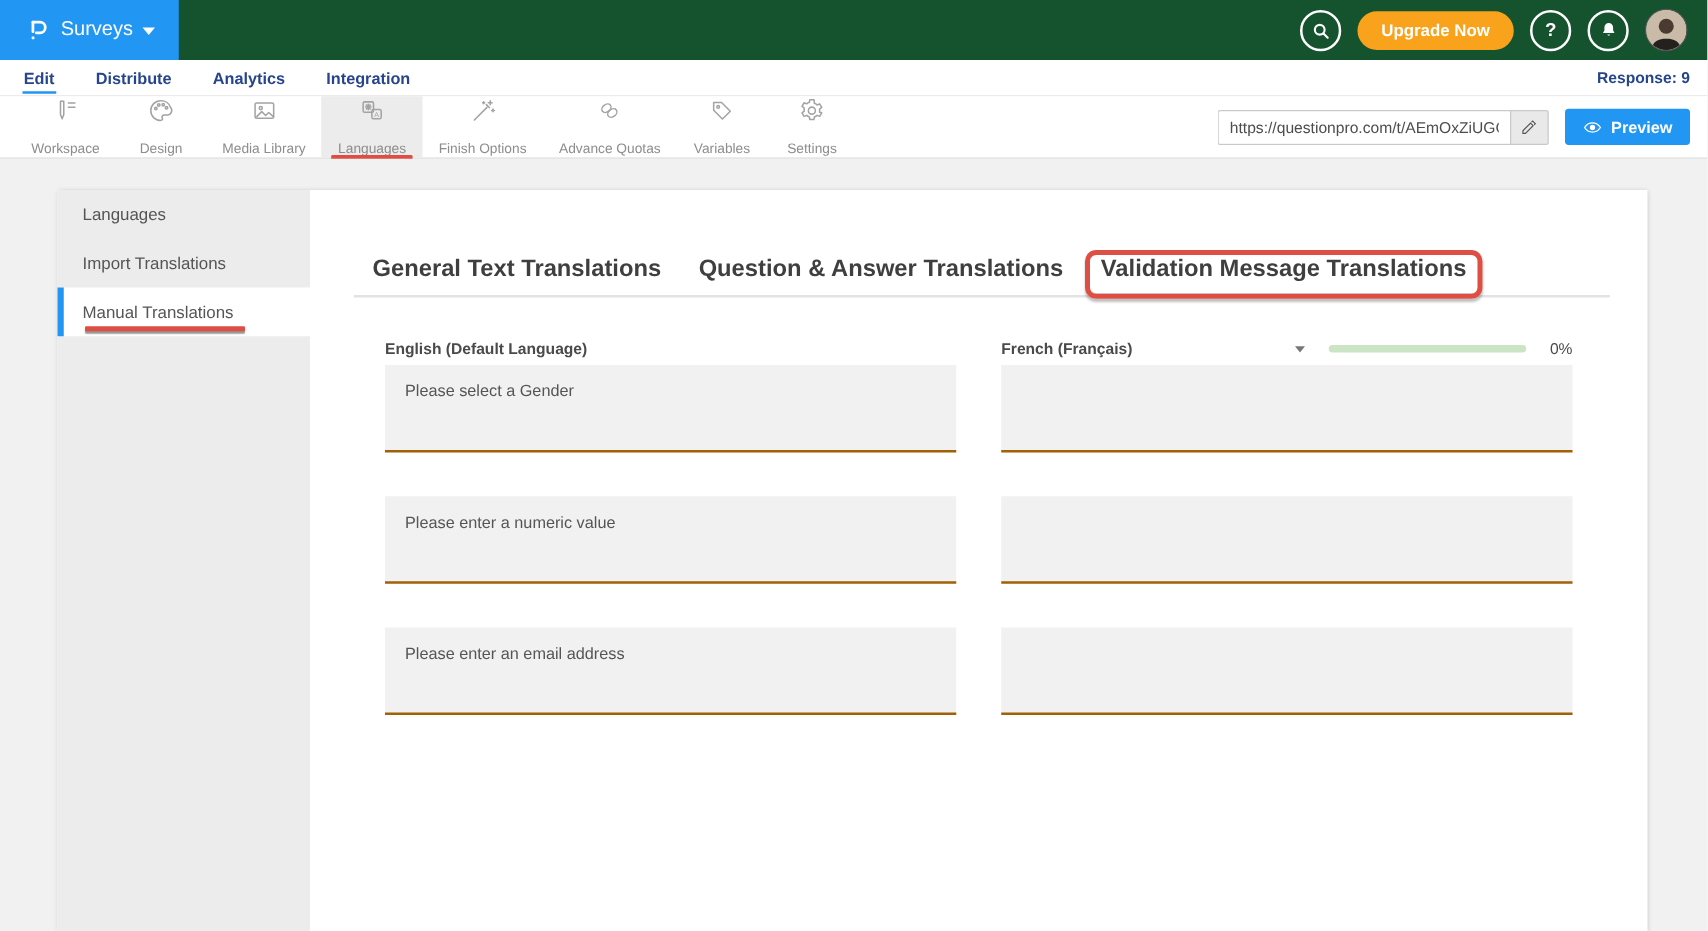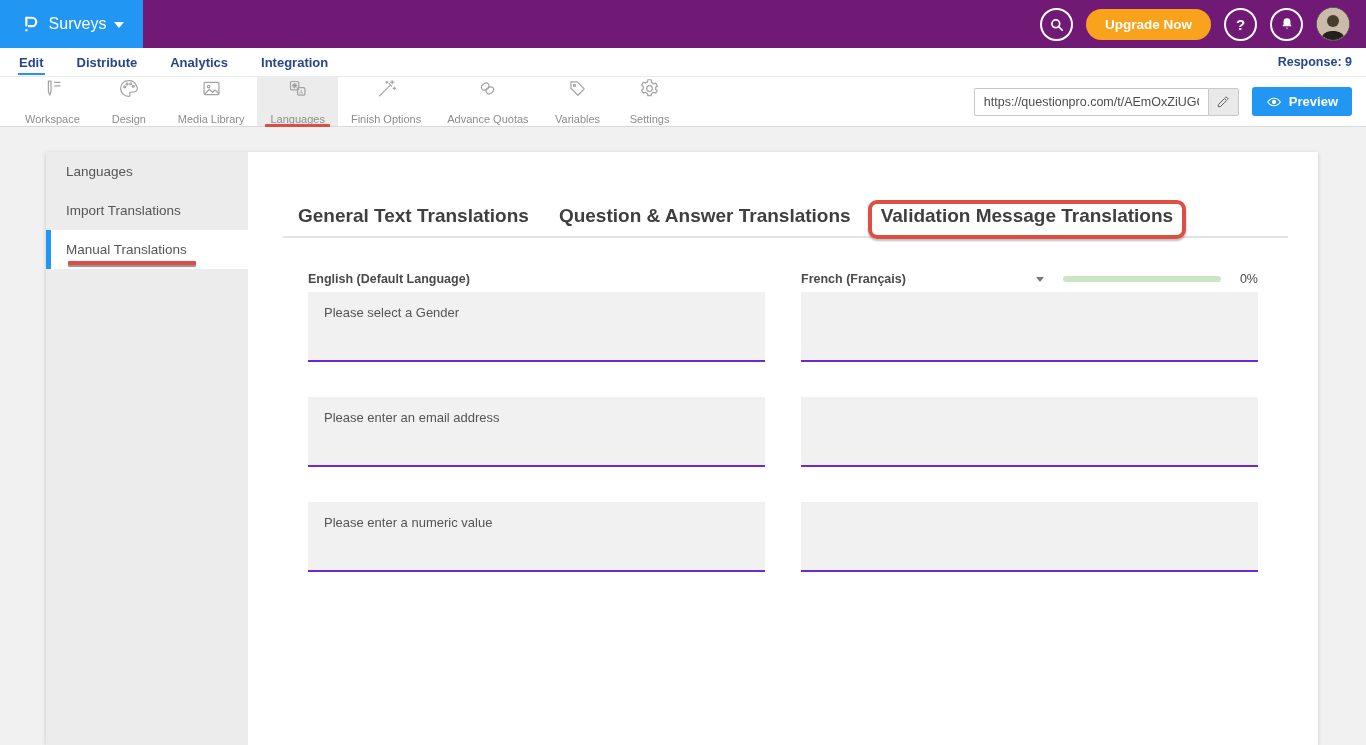--- a/index.html
+++ b/index.html
@@ -1,20 +1,20 @@
 <!DOCTYPE html>
 <html><head>
 <meta charset="utf-8">
 <style>
   * { margin:0; padding:0; box-sizing:border-box; }
   html,body { width:1366px; height:745px; overflow:hidden;
     font-family:"Liberation Sans", sans-serif; background:#f1f1f1; }
 
   
-  .topbar { height:48px; background:#701a75; display:flex; align-items:center; }
+  .topbar { height:48px; background:#14532d; display:flex; align-items:center; }
   .logo-box { width:143px; height:48px; background:#2196f3; display:flex;
     align-items:center; justify-content:center; gap:8px; cursor:pointer; }
   .logo-box .product { color:#fff; font-size:16px; font-weight:500; }
   .caret-down { width:0; height:0; border-left:5px solid transparent;
     border-right:5px solid transparent; border-top:6px solid #fff; margin-top:2px; }
   .breadcrumb { display:flex; align-items:center; gap:12px; margin-left:27px; font-size:15px; }
   .crumb-parent { color:#74b2e2; cursor:pointer; }
   .crumb-sep { color:#9a9a9a; font-size:14px; }
   .crumb-current { color:#ffffff; margin-left:18px; }
   .topbar-right { margin-left:auto; display:flex; align-items:center; gap:13px; padding-right:16px; }
@@ -88,21 +88,21 @@
   .lang-label { font-size:12.5px; font-weight:600; color:#4a4a4a; }
   .lang-select { display:flex; align-items:center; cursor:pointer; width:243px; }
   .select-caret { width:0; height:0; border-left:4.5px solid transparent;
     border-right:4.5px solid transparent; border-top:5.5px solid #777; margin-left:auto; }
   .progress-track { flex:1; height:6px; border-radius:3px; background:#cbe5c4; margin:0 19px; }
   .progress-fill { height:100%; width:0%; border-radius:3px; background:#7cc36f; }
   .progress-pct { font-size:12.5px; color:#4a4a4a; }
 
   .trans-row { display:flex; gap:36px; margin-bottom:35px; }
   .trans-box { flex:1; height:70px; background:#f1f1f1; border:none;
-    border-bottom:2px solid #6d28d9; padding:13px 16px; font-size:13px; color:#555;
+    border-bottom:2px solid #a16207; padding:13px 16px; font-size:13px; color:#555;
     font-family:"Liberation Sans", sans-serif; resize:none; outline:none; min-width:0; }
 </style>
 </head>
 <body>
 
 <div class="topbar">
   <div class="logo-box">
     <span style="display:flex;">
       <svg width="22" height="22" viewBox="0 0 24 24" fill="none" stroke="#fff" stroke-width="2.4" stroke-linecap="round">
         <path d="M8 5.2 v8.3"></path>
@@ -321,24 +321,24 @@
             </div>
             <span class="progress-pct">0%</span>
           </div>
         </div>
 
         <div class="trans-row">
           <textarea class="trans-box" readonly="" style="">Please select a Gender</textarea>
           <textarea class="trans-box" style=""></textarea>
         </div>
         <div class="trans-row">
+          <textarea class="trans-box" readonly="" style="">Please enter a numeric value</textarea>
+          <textarea class="trans-box" style=""></textarea>
+        </div>
+        <div class="trans-row">
           <textarea class="trans-box" readonly="" style="">Please enter an email address</textarea>
           <textarea class="trans-box" style=""></textarea>
         </div>
-        <div class="trans-row">
-          <textarea class="trans-box" readonly="" style="">Please enter a numeric value</textarea>
-          <textarea class="trans-box" style=""></textarea>
-        </div>
       </div>
     </div>
 
   </div>
 </div>
 
 </body></html>

